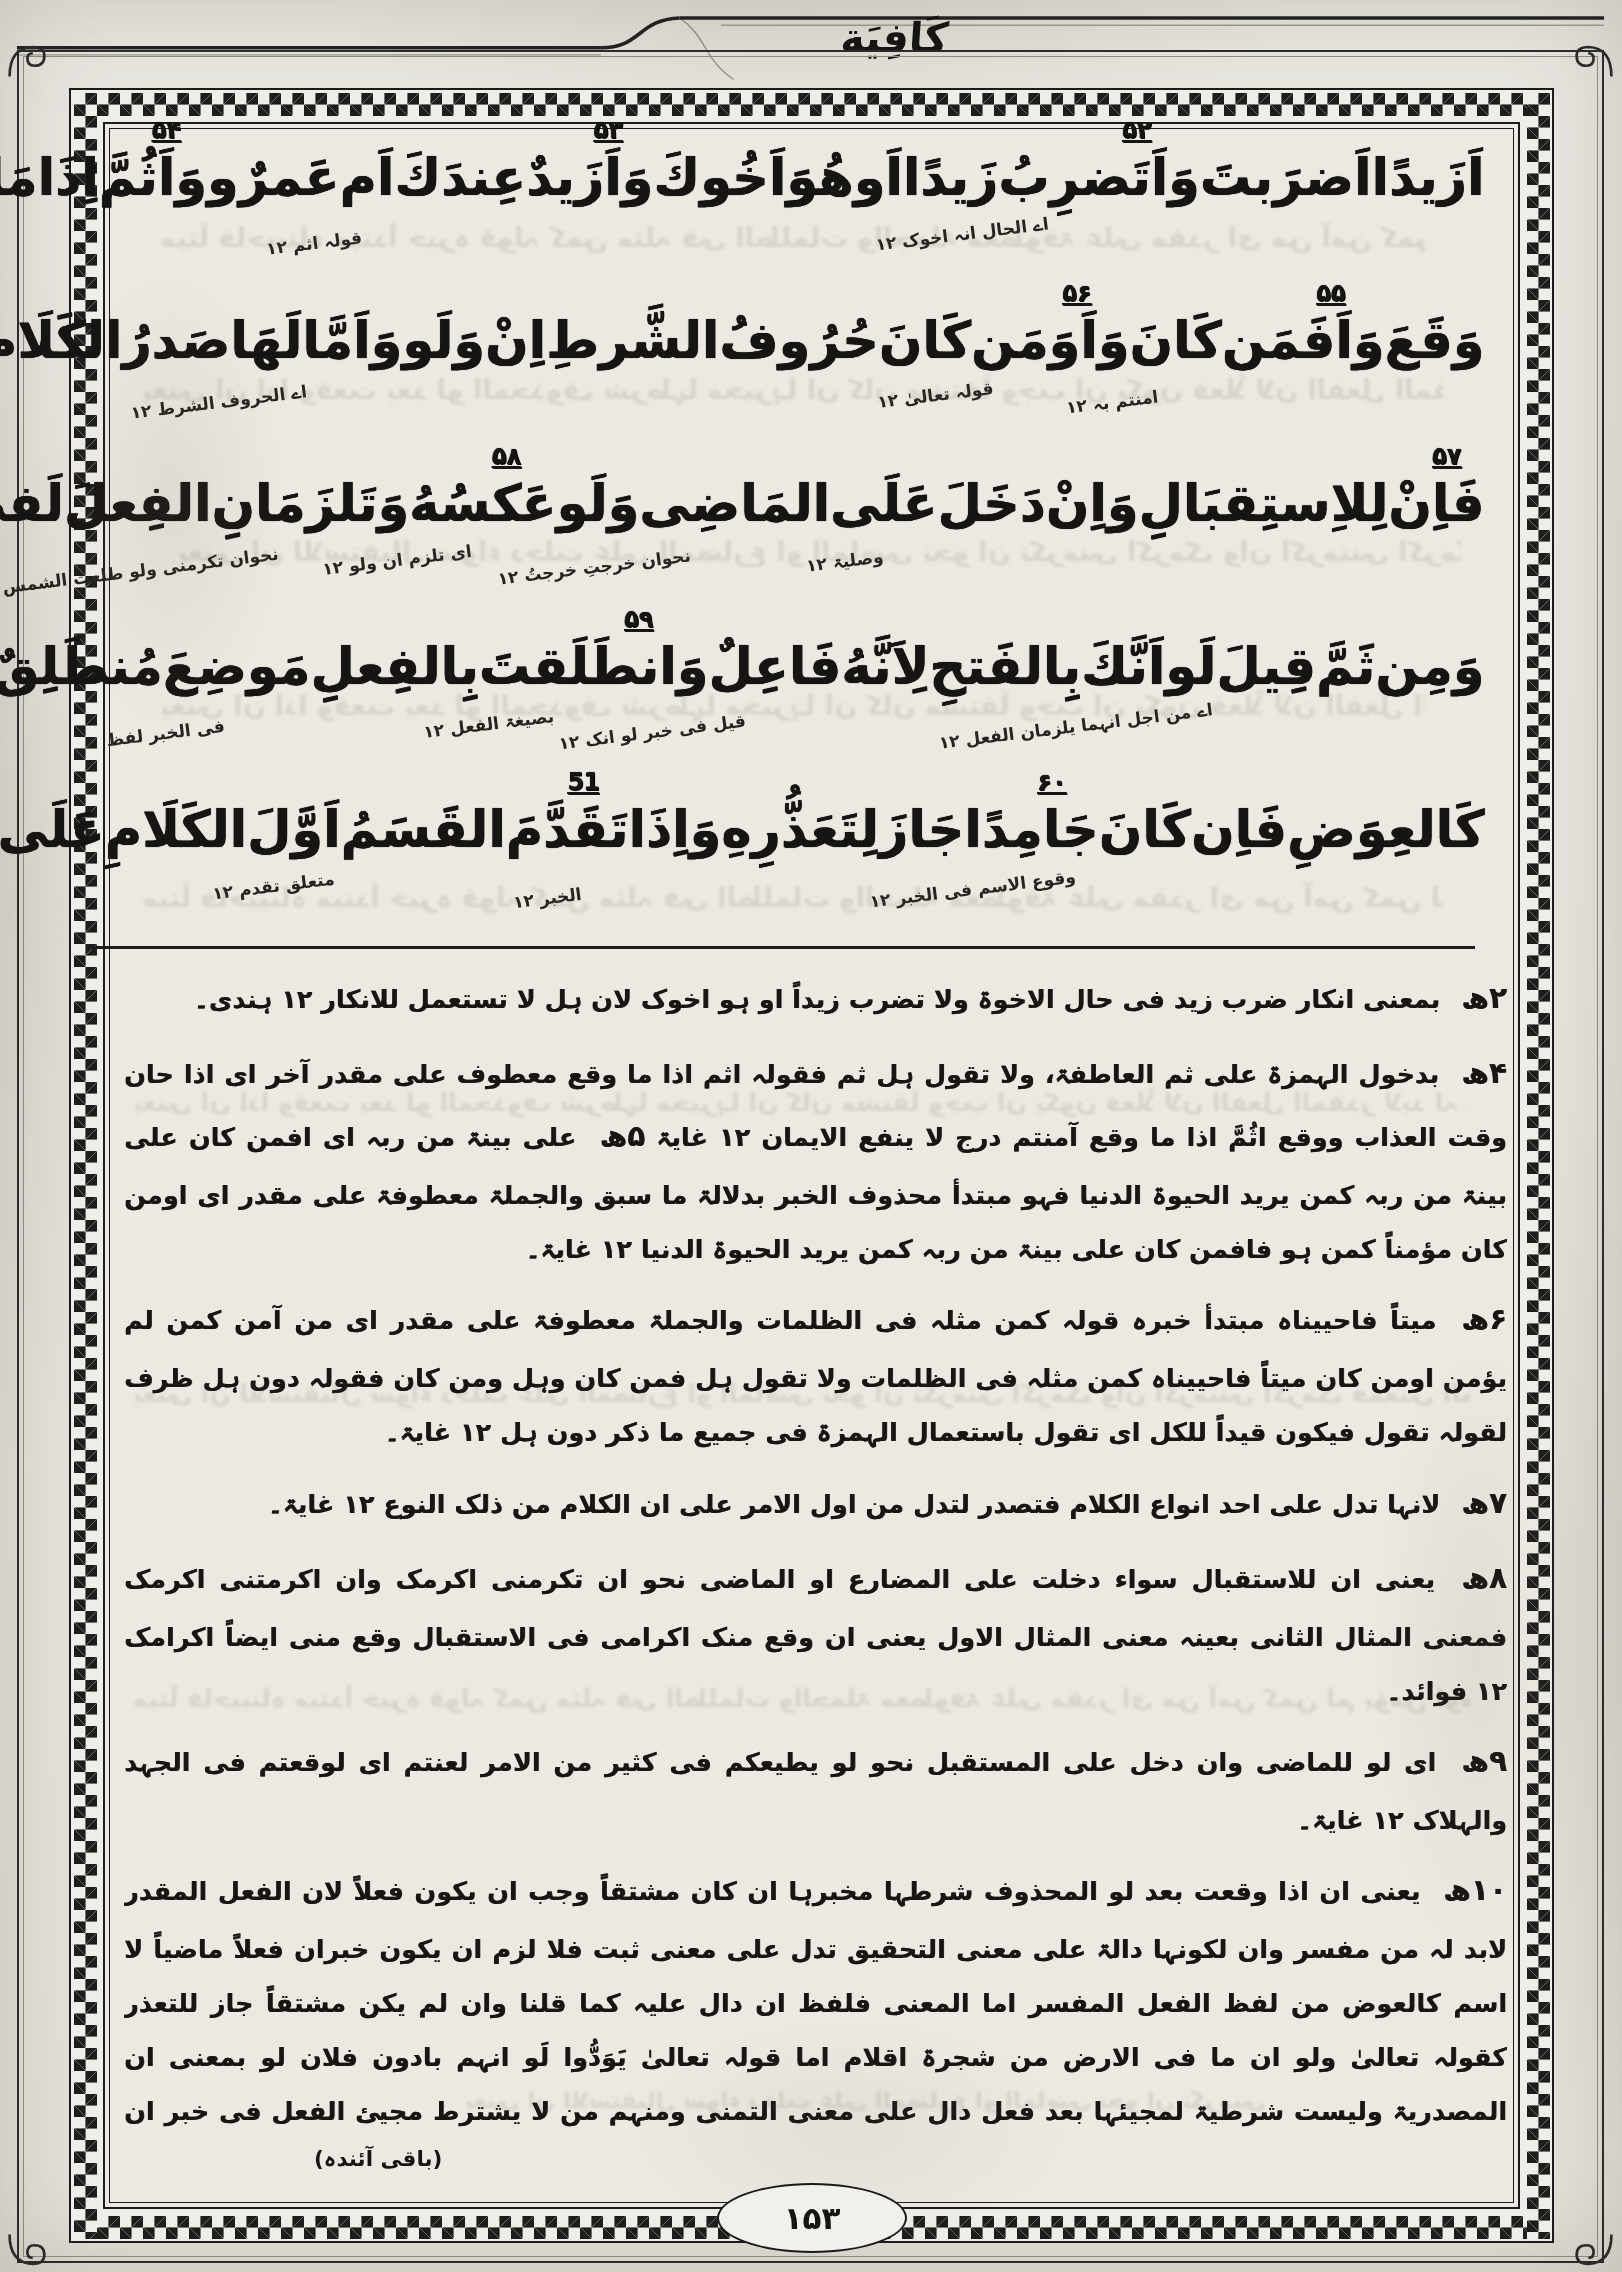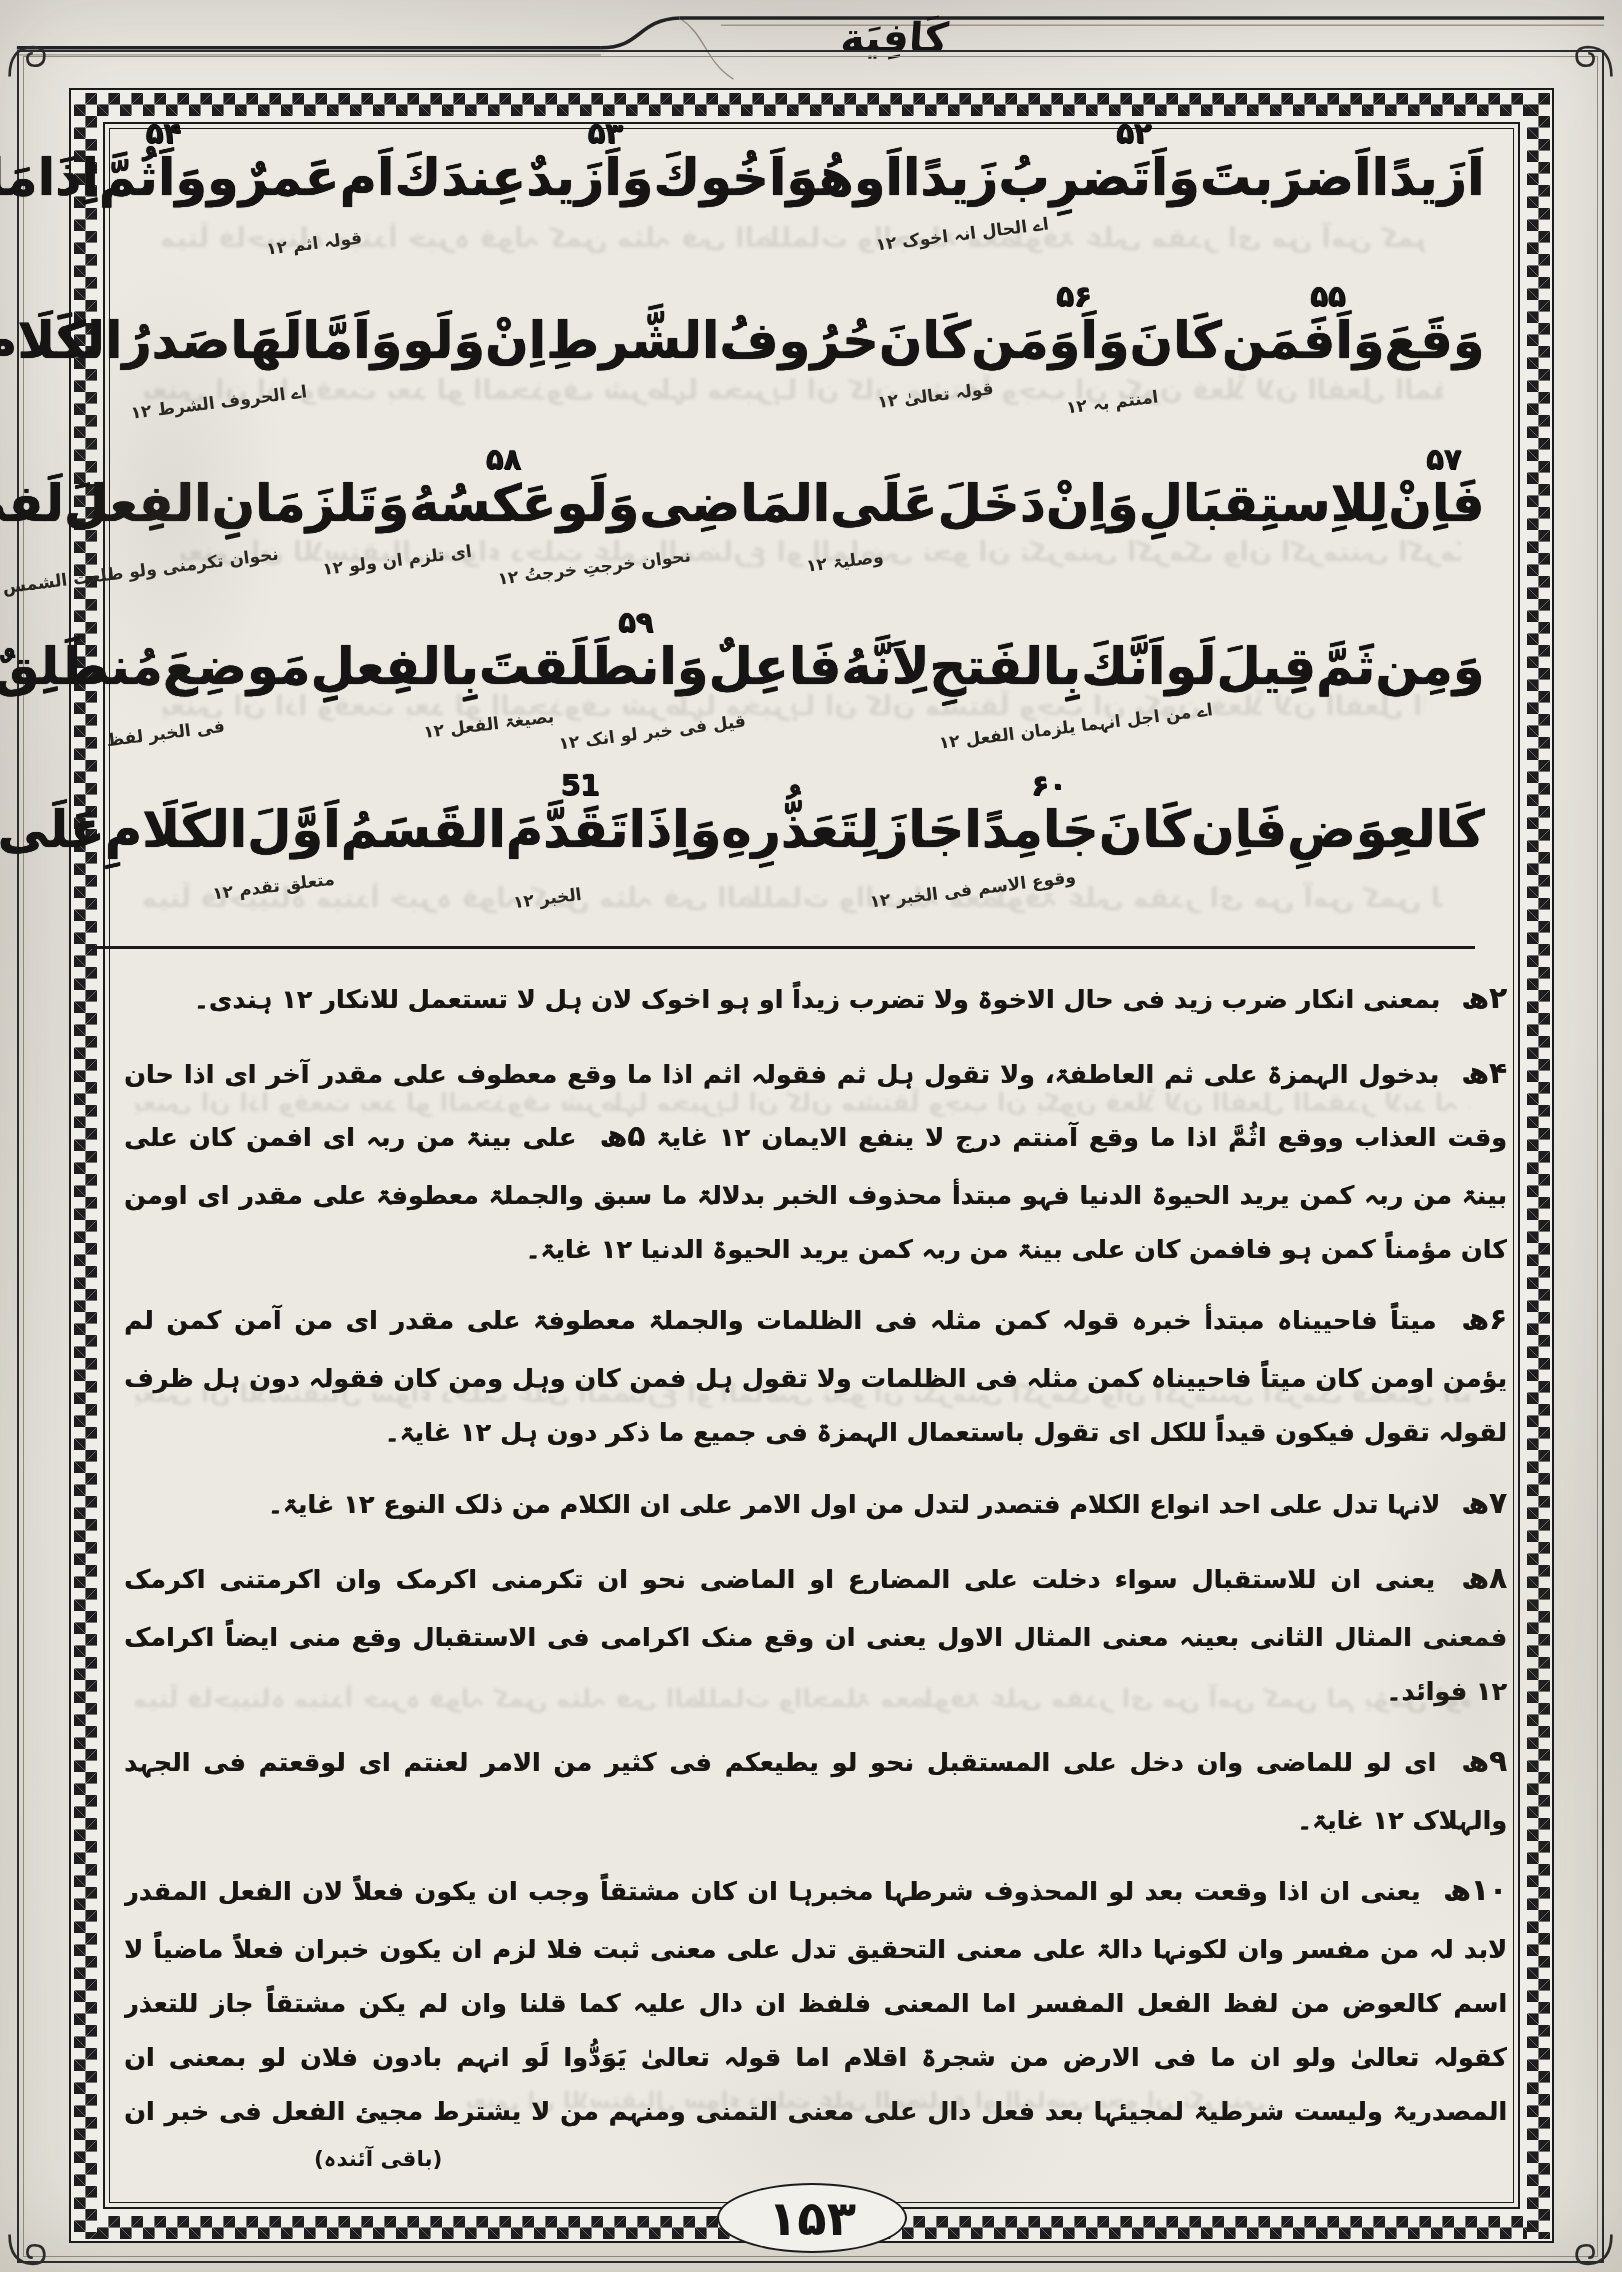--- a/index.html
+++ b/index.html
@@ -47,39 +47,39 @@
   .inner-line{position:absolute;inset:34px;border:2.7px solid #1b1b1b;background:#ebe9e2;}
   .inner-line::after{content:'';position:absolute;inset:3.6px;border:1.3px solid #1b1b1b;}
 
   
   .matn{position:absolute;left:116px;right:134px;top:118px;height:815px;direction:rtl;}
   .matn-line{position:relative;height:163px;}
   .matn-row{display:flex;justify-content:space-between;align-items:flex-end;direction:rtl;
     font-size:51px;font-weight:bold;white-space:nowrap;padding:30px 3.6px 0 3.6px;
     text-shadow:0 0 0.9px #171513,0.4px 0.4px 0 #171513;}
   .matn-word{position:relative;}
-  .matn-ref{position:absolute;top:-32px;right:24%;font-size:29px;font-weight:900;
-    text-shadow:0 0 0.9px #000,0.9px 0.9px 0 #000;letter-spacing:-0.9px;}
+  .matn-ref{position:absolute;top:-32px;right:24%;font-size:24px;font-weight:900;
+    text-shadow:0 0 0.9px #000,0.9px 0.9px 0 #000;letter-spacing:-0.9px;text-decoration:underline;}
   .matn-gloss{position:absolute;font-size:17px;font-weight:bold;white-space:nowrap;
     direction:rtl;transform:rotate(-7deg);color:#26241f;}
 
   
   .separator{position:absolute;left:90px;top:946px;width:1386px;height:3.1px;background:#1c1c1c;}
   .footnotes{position:absolute;top:967px;right:115px;left:125px;height:1175px;overflow:hidden;
     direction:rtl;font-size:25.5px;font-weight:bold;line-height:2.12;color:#181512;}
   .fn-para{margin:0 0 12.5px 0;text-align:justify;text-align-last:right;
     text-shadow:0.4px 0.4px 0 rgba(23,21,18,.8);}
   .fn-marker{font-size:29.6px;font-weight:900;padding-left:10.7px;letter-spacing:-0.9px;}
   .continuation{position:absolute;left:315px;top:2146px;font-size:21.5px;font-weight:bold;direction:rtl;}
 
   
   .pagenum-wrap{position:absolute;left:718px;top:2183px;width:186px;height:66px;z-index:6;
     background:#f2f0ea;border:2.7px solid #1b1b1b;border-radius:50%;
     display:flex;align-items:center;justify-content:center;}
-  .pagenum{font-size:48px;font-weight:bold;letter-spacing:3.6px;}
+  .pagenum{font-size:31px;font-weight:bold;letter-spacing:3.6px;}
 
   
   .ghost{position:absolute;direction:rtl;white-space:nowrap;overflow:hidden;
     font-weight:bold;color:#5d584e;opacity:.14;filter:blur(1.4px);transform:scaleX(-1);
     pointer-events:none;}
 </style>
 </head>
 <body>
 
 <div class="page">

